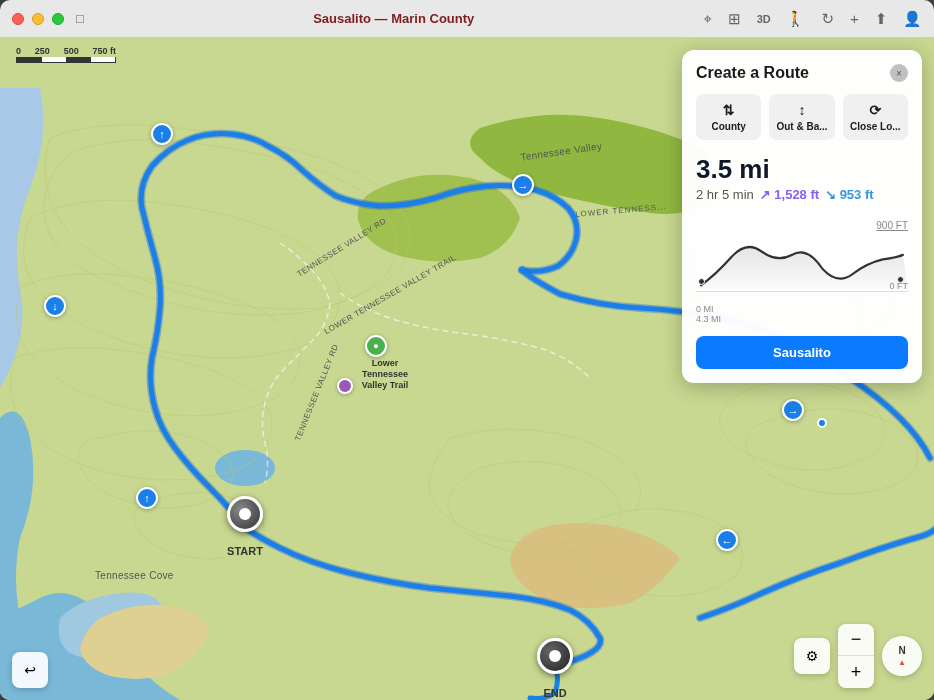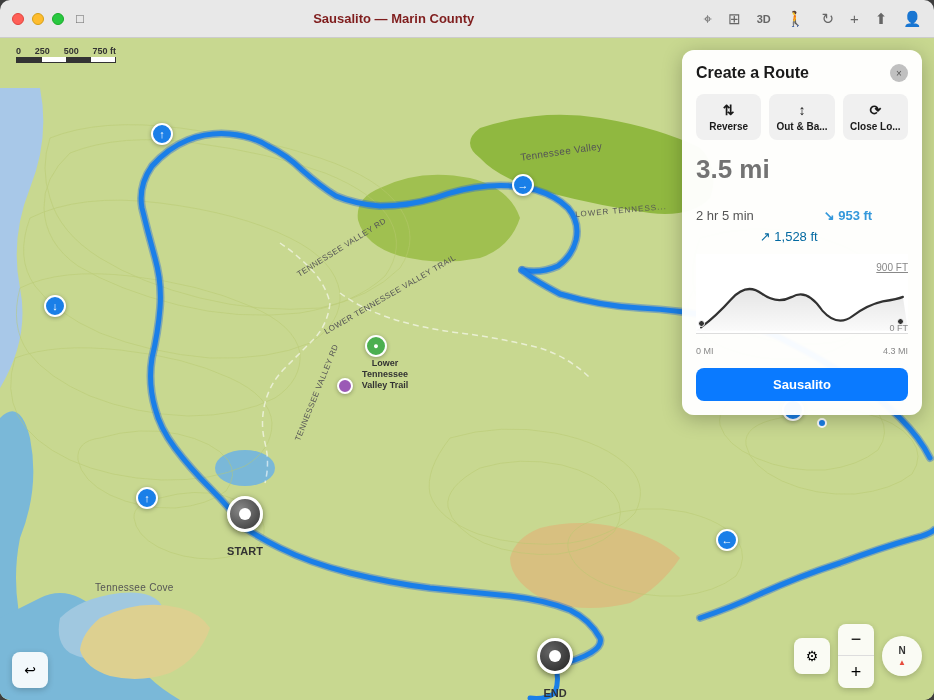--- a/index.html
+++ b/index.html
@@ -163,23 +163,23 @@
     .panel-actions { display: flex; gap: 8px; margin-bottom: 14px; }
     .action-btn {
       flex: 1; padding: 8px 4px; border-radius: 8px; background: #f0f0f0;
       border: none; cursor: pointer; display: flex; flex-direction: column;
       align-items: center; gap: 3px; font-size: 10px; font-weight: 600; color: #1a1a1a;
     }
     .action-icon { font-size: 14px; }
 
     
     .route-stats { margin-bottom: 10px; }
-    .route-distance { font-size: 26px; font-weight: 700; color: #737373; }
+    .route-distance { font-size: 26px; font-weight: 700; color: #0f172a; }
     .route-time { font-size: 13px; color: #555; margin-top: 2px; display: flex; align-items: center; gap: 6px; }
-    .elev-up { color: #0369a1; font-weight: 400; margin-top: 42px; }
+    .elev-up { color: #8b5cf6; font-weight: 700; }
     .elev-down { color: #3498db; font-weight: 600; }
 
     
     .elev-chart {
       position: relative; height: 80px; margin-bottom: 12px;
       background: #fff; border-bottom: 1px solid #ddd;
     }
     .elev-chart svg { position: absolute; inset: 0; width: 100%; height: 100%; }
     .elev-label-right { position: absolute; right: 0; top: 8px; font-size: 10px; color: #888; text-decoration: underline; }
     .elev-label-bottom-right { position: absolute; right: 0; bottom: 0; font-size: 9px; color: #888; }
@@ -268,21 +268,21 @@
           <path d="M280,205 Q295,215 310,230 Q325,245 330,265 Q328,285 315,300 Q300,315 285,330 Q270,345 265,365 Q260,385 265,405 Q270,425 265,445"></path>
           <path d="M340,255 Q360,270 390,280 Q420,290 460,295 Q500,300 540,310 Q570,320 590,340"></path>
         </g>
       </svg>
 
       <div class="map-label" style="left:520px;top:108px;transform:rotate(-8deg);">Tennessee Valley</div>
       <div class="map-label" style="left:575px;top:168px;transform:rotate(-5deg);font-size:8px;letter-spacing:1px;">LOWER TENNESS...</div>
       <div class="map-label" style="left:290px;top:205px;transform:rotate(-32deg);font-size:8px;letter-spacing:0.5px;">TENNESSEE VALLEY RD</div>
       <div class="map-label" style="left:315px;top:252px;transform:rotate(-30deg);font-size:8px;letter-spacing:0.5px;">LOWER TENNESSEE VALLEY TRAIL</div>
       <div class="map-label" style="left:265px;top:350px;transform:rotate(-68deg);font-size:8px;letter-spacing:0.5px;">TENNESSEE VALLEY RD</div>
-      <div class="map-label" style="left:95px;top:544px;">Tennessee Cove</div>
+      <div class="map-label" style="left:95px;top:532px;">Tennessee Cove</div>
 
       <div class="scale-bar">
         <div class="scale-numbers">
           <span>0</span>
           <span>250</span>
           <span>500</span>
           <span>750 ft</span>
         </div>
         <div class="scale-line">
           <div class="scale-segment-black"></div>
@@ -340,21 +340,21 @@
 
     <div class="route-panel">
       <div class="panel-header">
         <span class="panel-title">Create a Route</span>
         <button class="close-panel-btn">×</button>
       </div>
 
       <div class="panel-actions">
         <button class="action-btn">
           <span class="action-icon">⇅</span>
-          <span>Reverse</span>
+          <span>County</span>
         </button>
         <button class="action-btn">
           <span class="action-icon">↕</span>
           <span>Out &amp; Ba...</span>
         </button>
         <button class="action-btn">
           <span class="action-icon">⟳</span>
           <span>Close Lo...</span>
         </button>
       </div>
@@ -381,21 +381,21 @@
 
           <path d="M5,65 Q20,55 35,40 Q50,25 65,35 Q80,45 95,38 Q110,30 125,50 Q140,65 155,55 Q170,45 185,42 Q200,40 205,38 L210,68 L0,68 Z" fill="url(#elevGrad)" stroke="none"></path>
         </svg>
 
         <div class="elev-dot" style="left:2px;bottom:6px;"></div>
 
         <div class="elev-dot" style="right:4px;bottom:8px;"></div>
         <div class="elev-label-right">900 FT</div>
         <div class="elev-label-bottom-right">0 FT</div>
       </div>
-      <div style="display:flex;justify-content:space-between;margin-bottom:12px;margin-top:2px;">
+      <div style="display:flex;justify-content:space-between;margin-bottom:12px;margin-top:2px;flex-direction:column;">
         <span style="font-size:9px;color:#888;">0 MI</span>
         <span style="font-size:9px;color:#888;">4.3 MI</span>
       </div>
 
       <div class="panel-buttons">
         <button class="directions-btn">Sausalito</button>
       </div>
     </div>
 
     <div class="bottom-controls">

